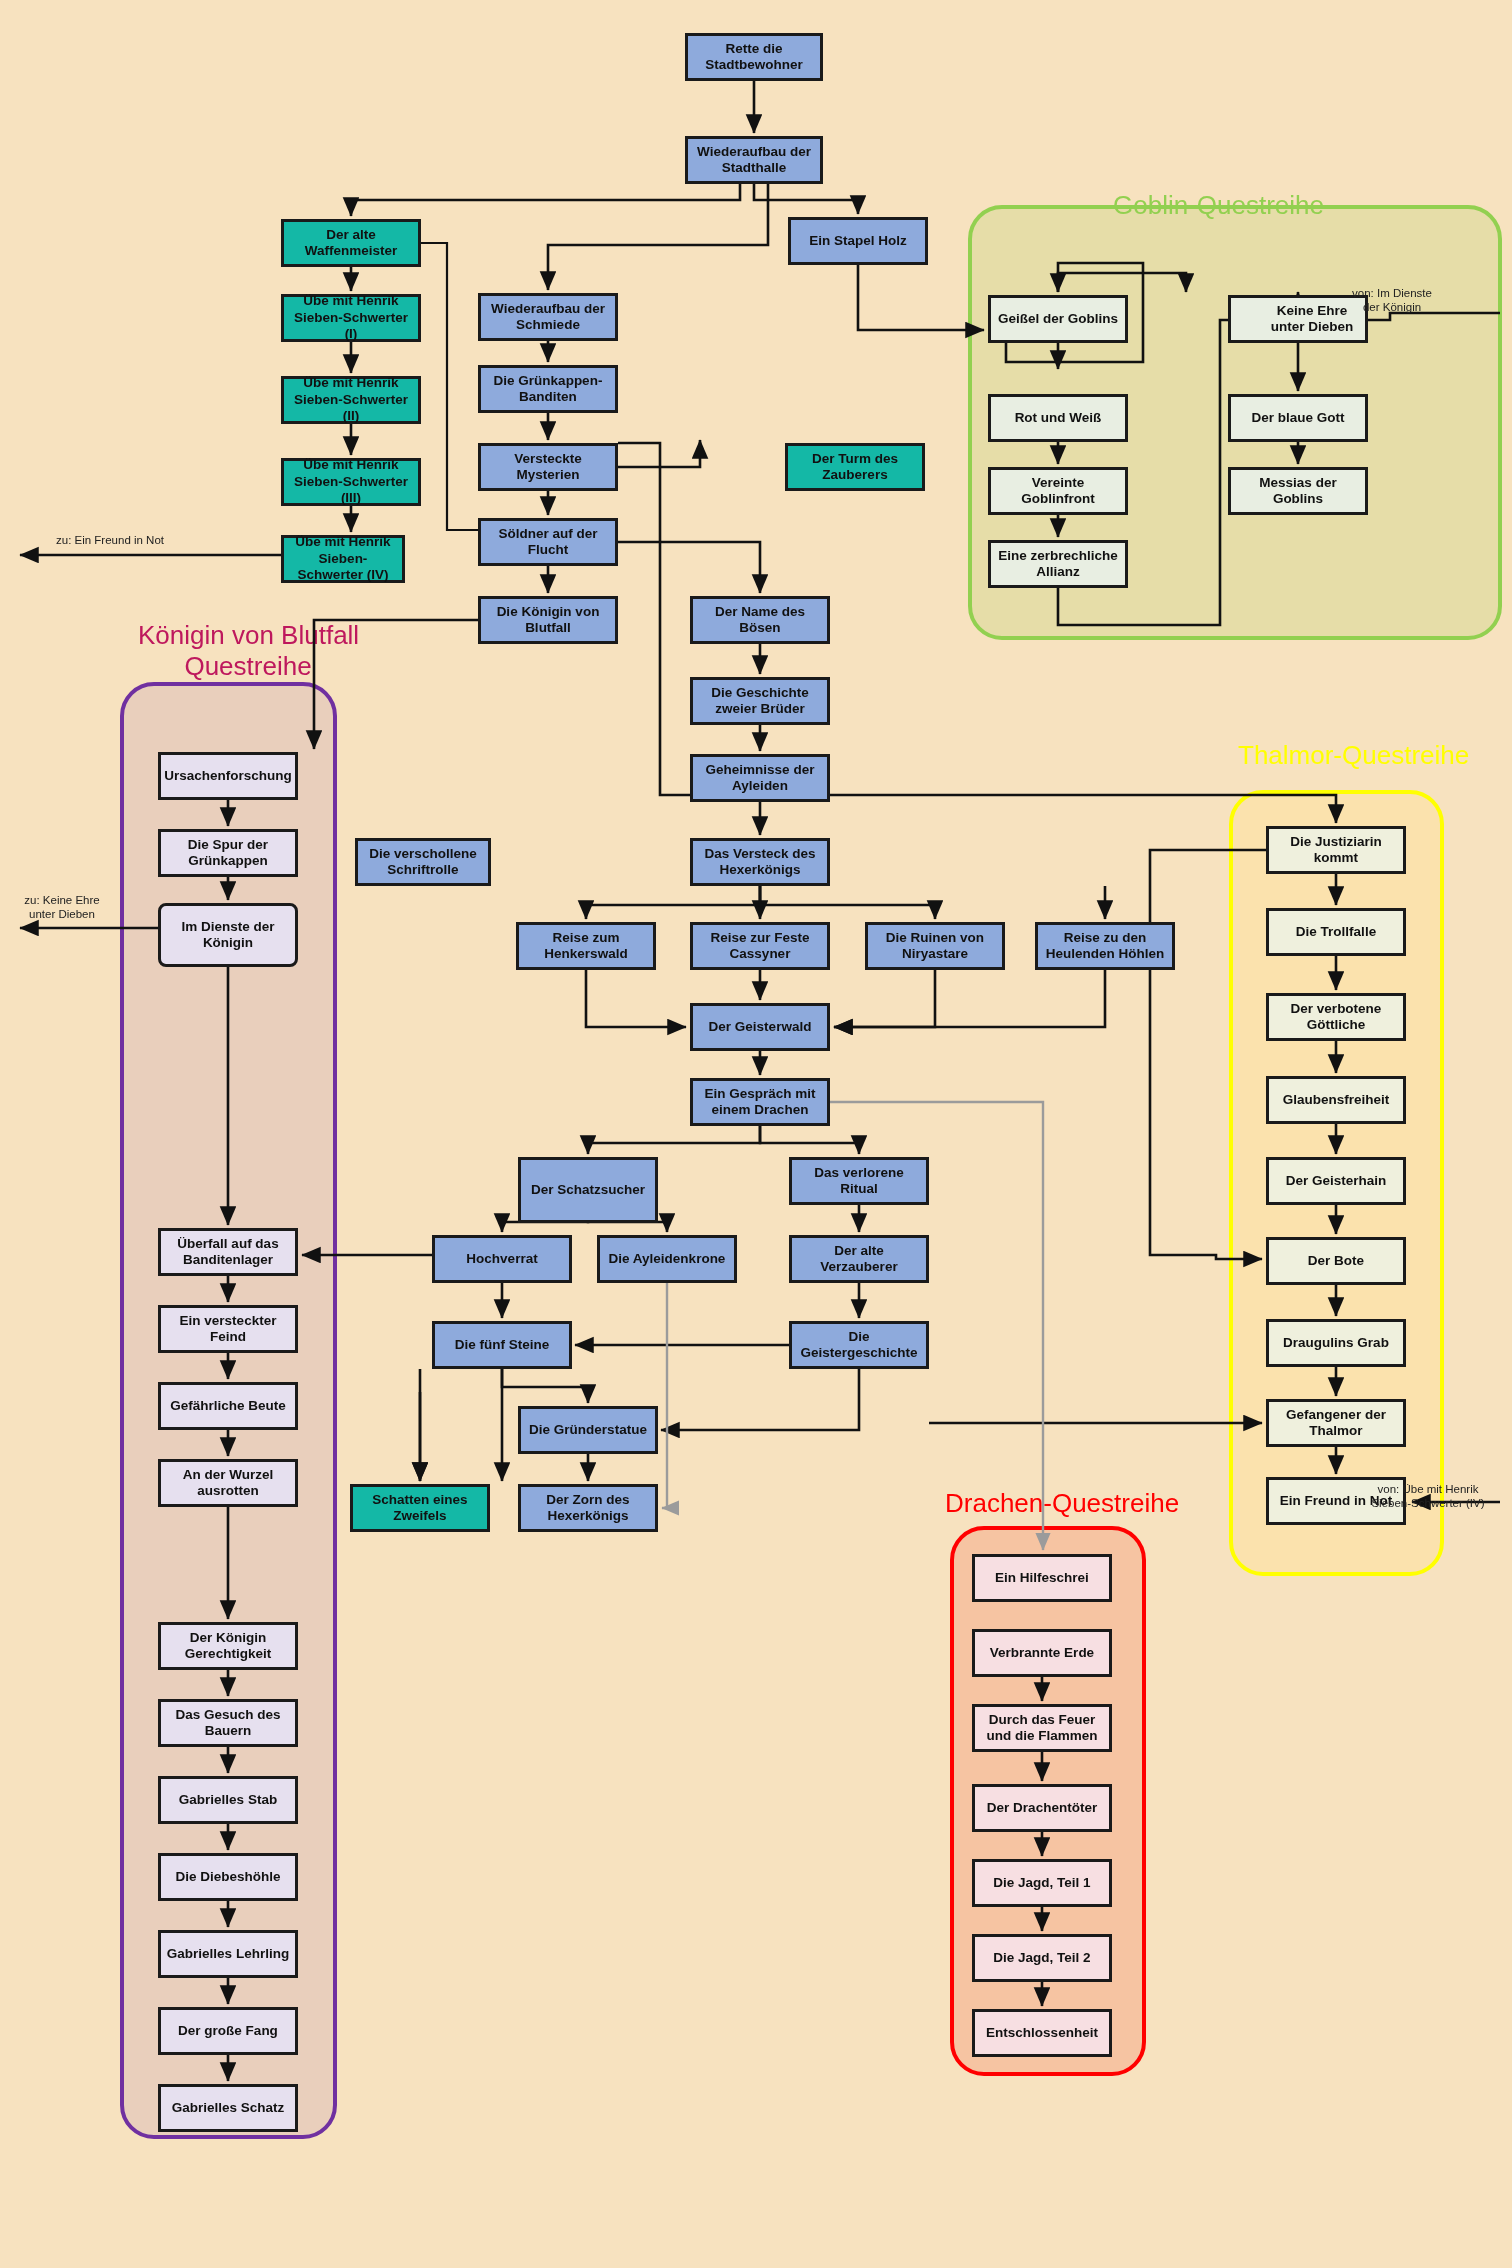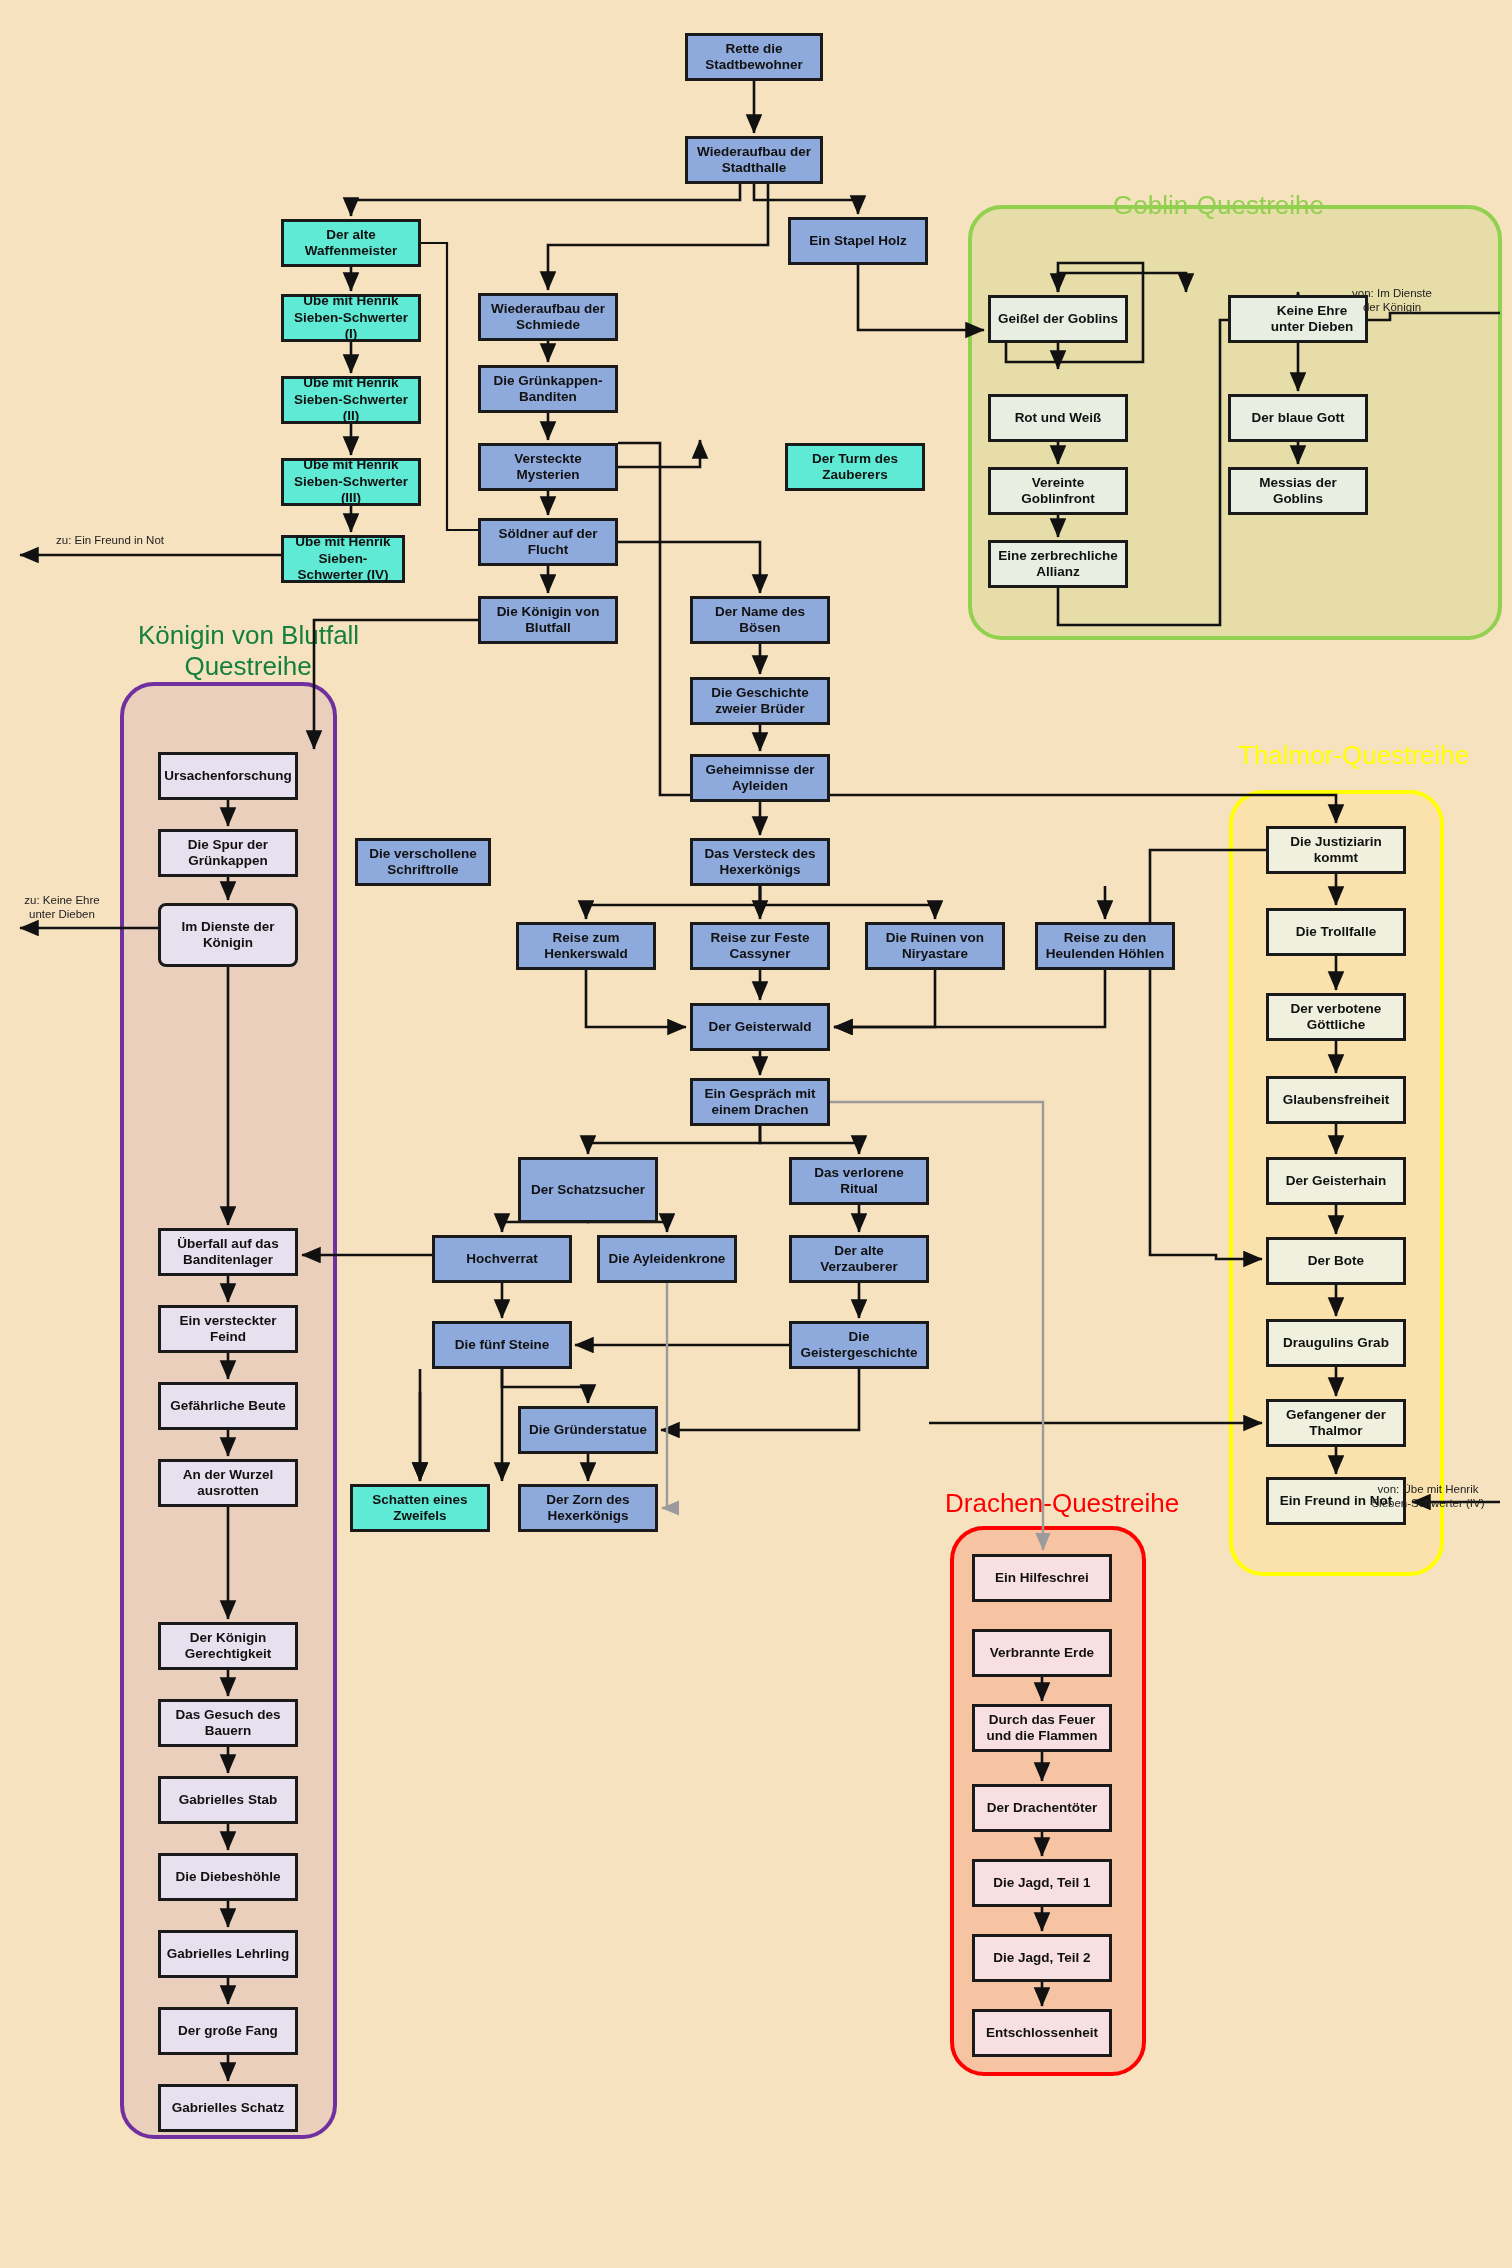--- a/index.html
+++ b/index.html
@@ -20,41 +20,41 @@
   .node{
     position:absolute;box-sizing:border-box;
     border:3px solid #1a1a1a;
     display:flex;align-items:center;justify-content:center;
     text-align:center;
     font-size:13.5px;font-weight:bold;color:#111;
     line-height:1.22;
     padding:2px 4px;
   }
   .n-blue{background:#8eaadc;}
-  .n-white{background:#5eead4;}
+  .n-white{background:#14b8a6;}
   .n-goblin{background:#e8eee2;}
   .n-queen{background:#e6e0ef;justify-content:center;}
   .n-thalmor{background:#eff0dd;}
   .n-dragon{background:#f7dfe2;}
 
   .edge-label{
     position:absolute;font-size:11.5px;color:#222;text-align:center;
     line-height:1.22;white-space:nowrap;
   }
 </style>
 </head>
 <body>
 
 <div id="stage">
 
   <div id="regions-layer">
       <div class="region" style="left: 968px; top: 205px; width: 534px; height: 435px; background: rgb(230, 221, 168); border: 4px solid rgb(146, 208, 80);"></div>
       <div class="region-title" style="left: 1113px; top: 190px; color: rgb(146, 208, 80);">Goblin-Questreihe</div>
       <div class="region" style="left: 120px; top: 682px; width: 217px; height: 1457px; background: rgb(233, 207, 188); border: 4px solid rgb(112, 48, 160);"></div>
-      <div class="region-title" style="left: 138px; top: 620px; color: #15803d; text-align: center; width: 220px;">
+      <div class="region-title" style="left: 138px; top: 620px; color: #be185d; text-align: center; width: 220px;">
         <div>Königin von Blutfall</div>
         <div>Questreihe</div>
       </div>
       <div class="region" style="left: 1229px; top: 790px; width: 215px; height: 786px; background: rgb(251, 226, 173); border: 4px solid rgb(255, 255, 0);"></div>
       <div class="region-title" style="left: 1238px; top: 740px; color: rgb(255, 255, 0);">Thalmor-Questreihe</div>
       <div class="region" style="left: 950px; top: 1526px; width: 196px; height: 550px; background: rgb(246, 196, 162); border: 4px solid rgb(255, 0, 0);"></div>
       <div class="region-title" style="left: 945px; top: 1488px; color: rgb(255, 0, 0);">Drachen-Questreihe</div>
     </div>
 
   <svg class="wires" viewBox="0 0 1512 2268">

